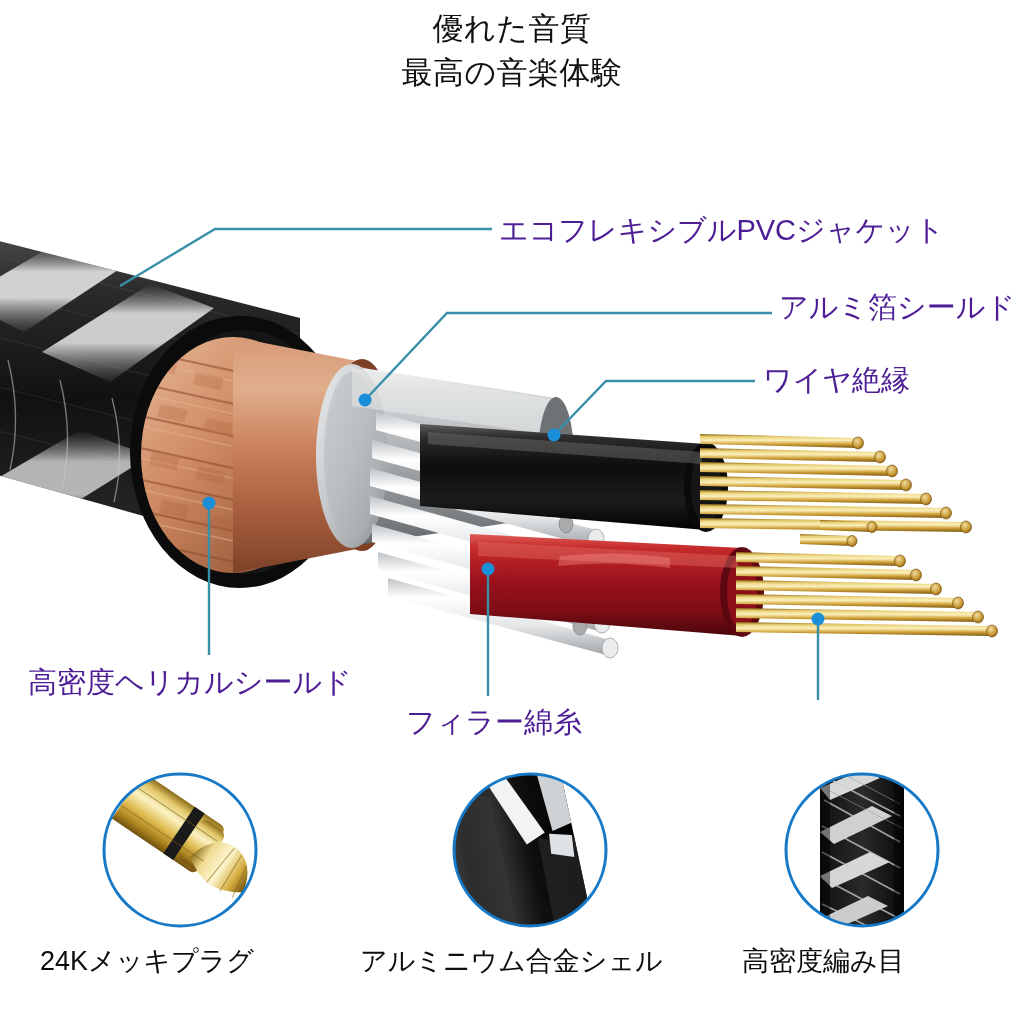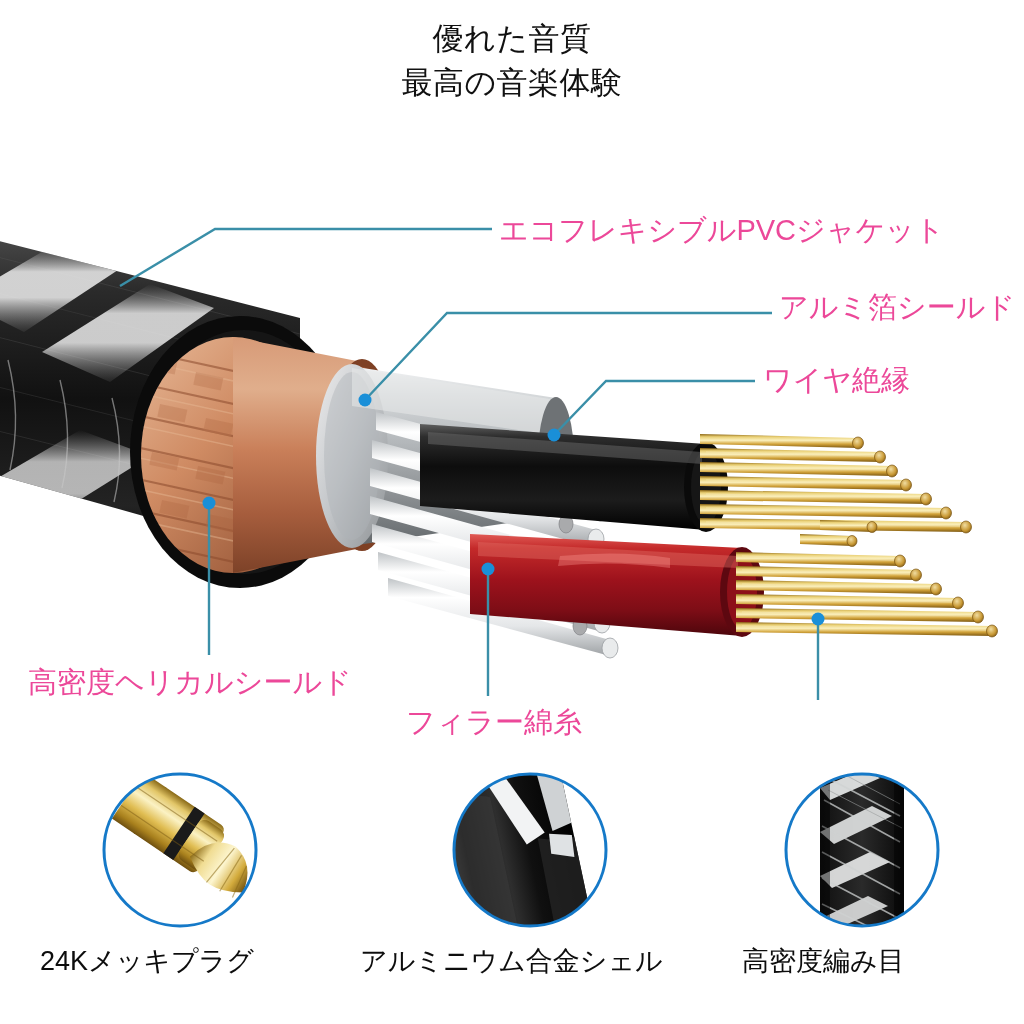--- a/index.html
+++ b/index.html
@@ -19,28 +19,28 @@
     color:#111;
     letter-spacing:.5px;
   }
   .headline .hl{
     display:block;
     font-size:31px;
     line-height:44px;
     font-weight:400;
     white-space:nowrap;
   }
-  .hl1{margin-top:17px;}
+  .hl1{margin-top:7px;}
 
   
   .lbl{
     position:absolute;
     font-size:29px;
     line-height:34px;
-    color:#ec4899;
+    color:#4c1d95;
     white-space:nowrap;
     font-weight:400;
   }
 
   
   .feat-cap{
     position:absolute;
     font-size:27px;
     line-height:32px;
     color:#0d0d0d;

